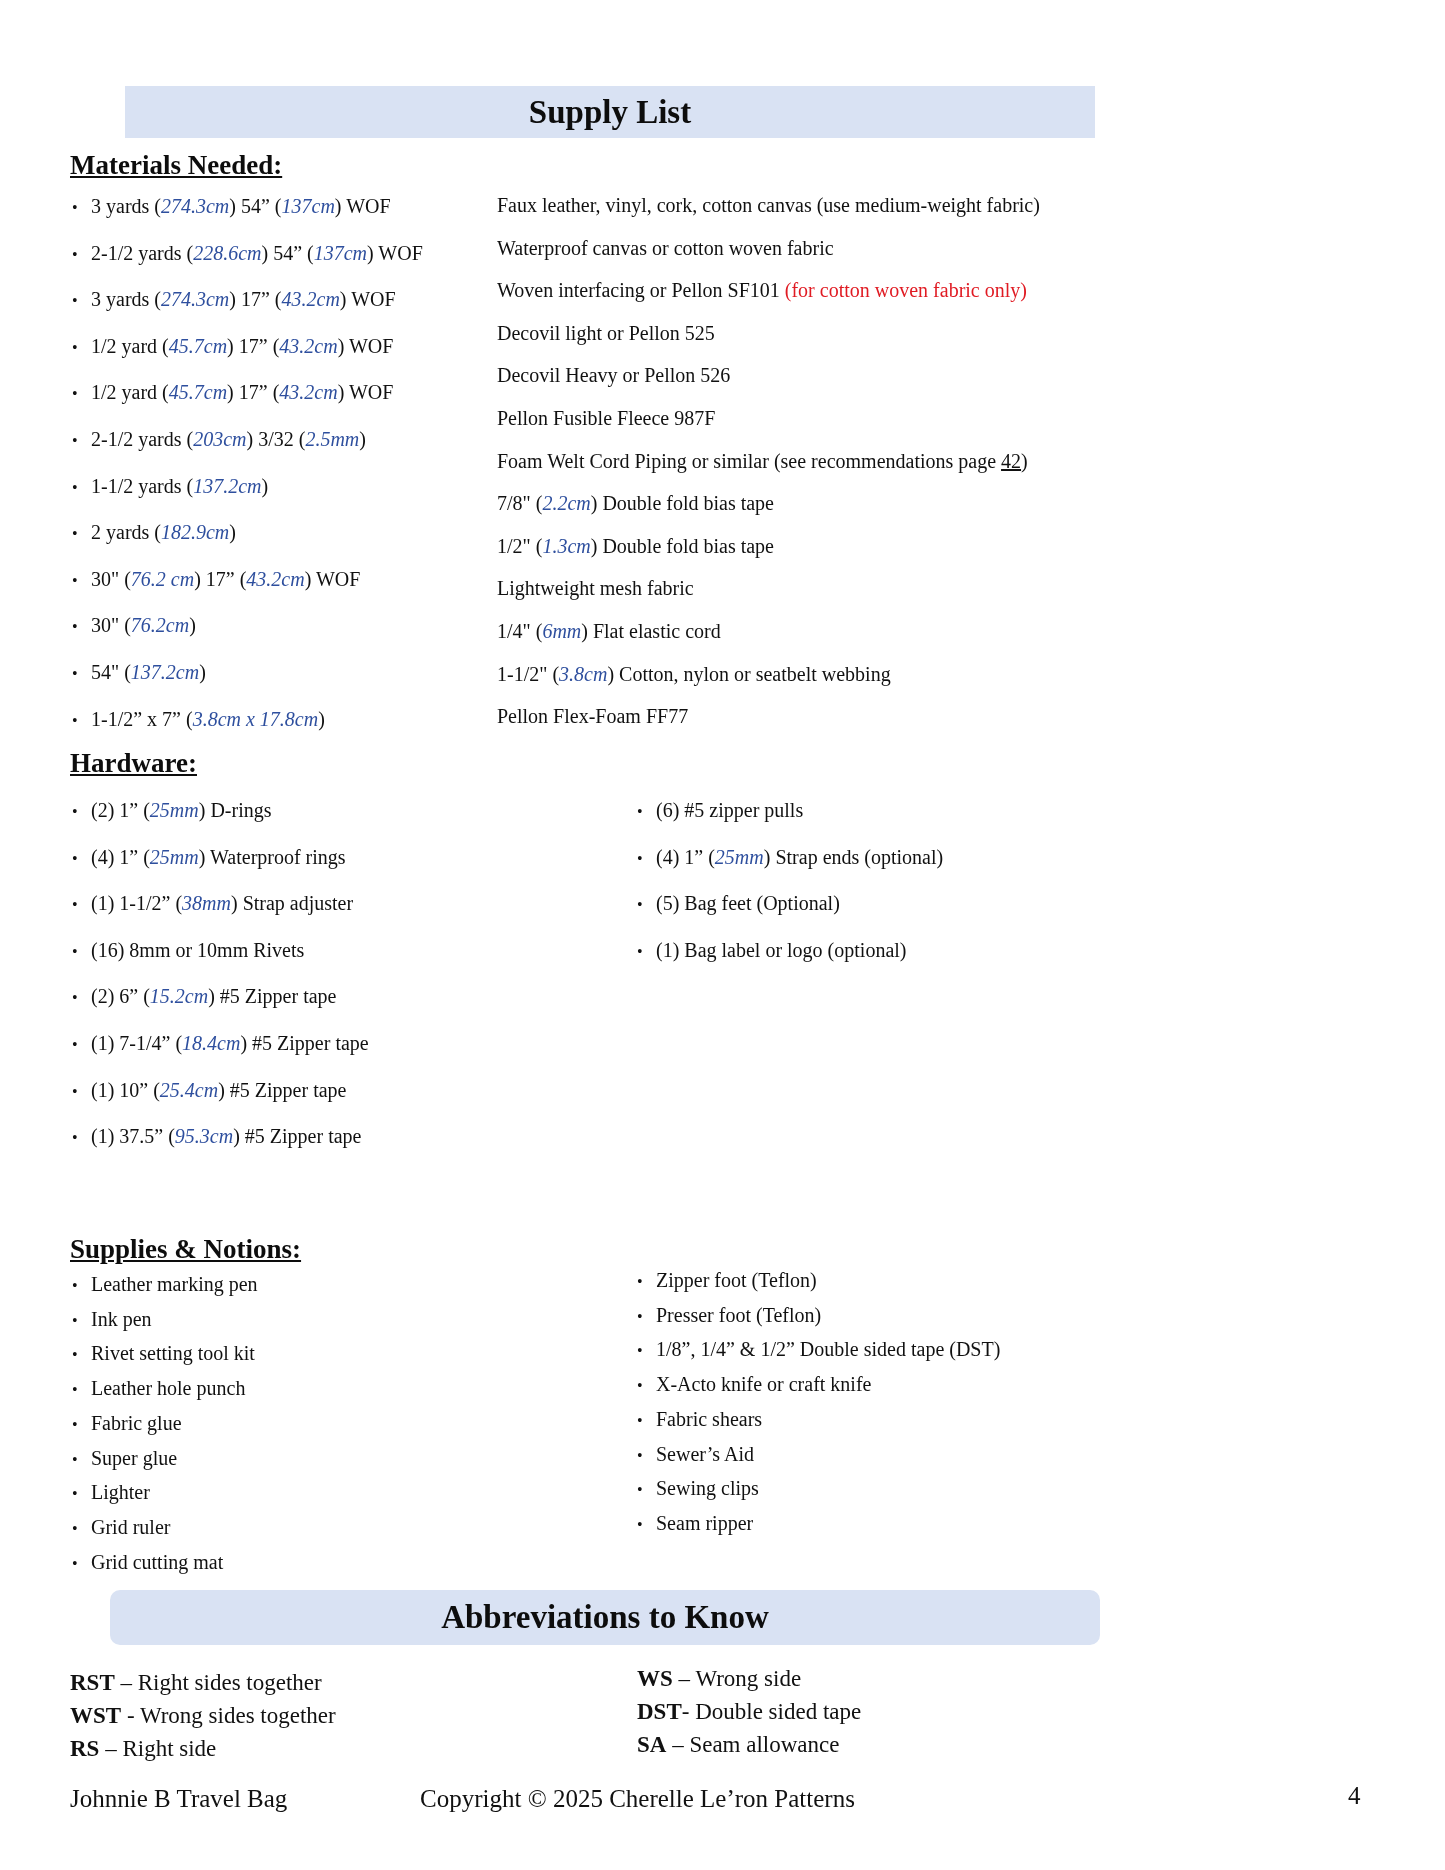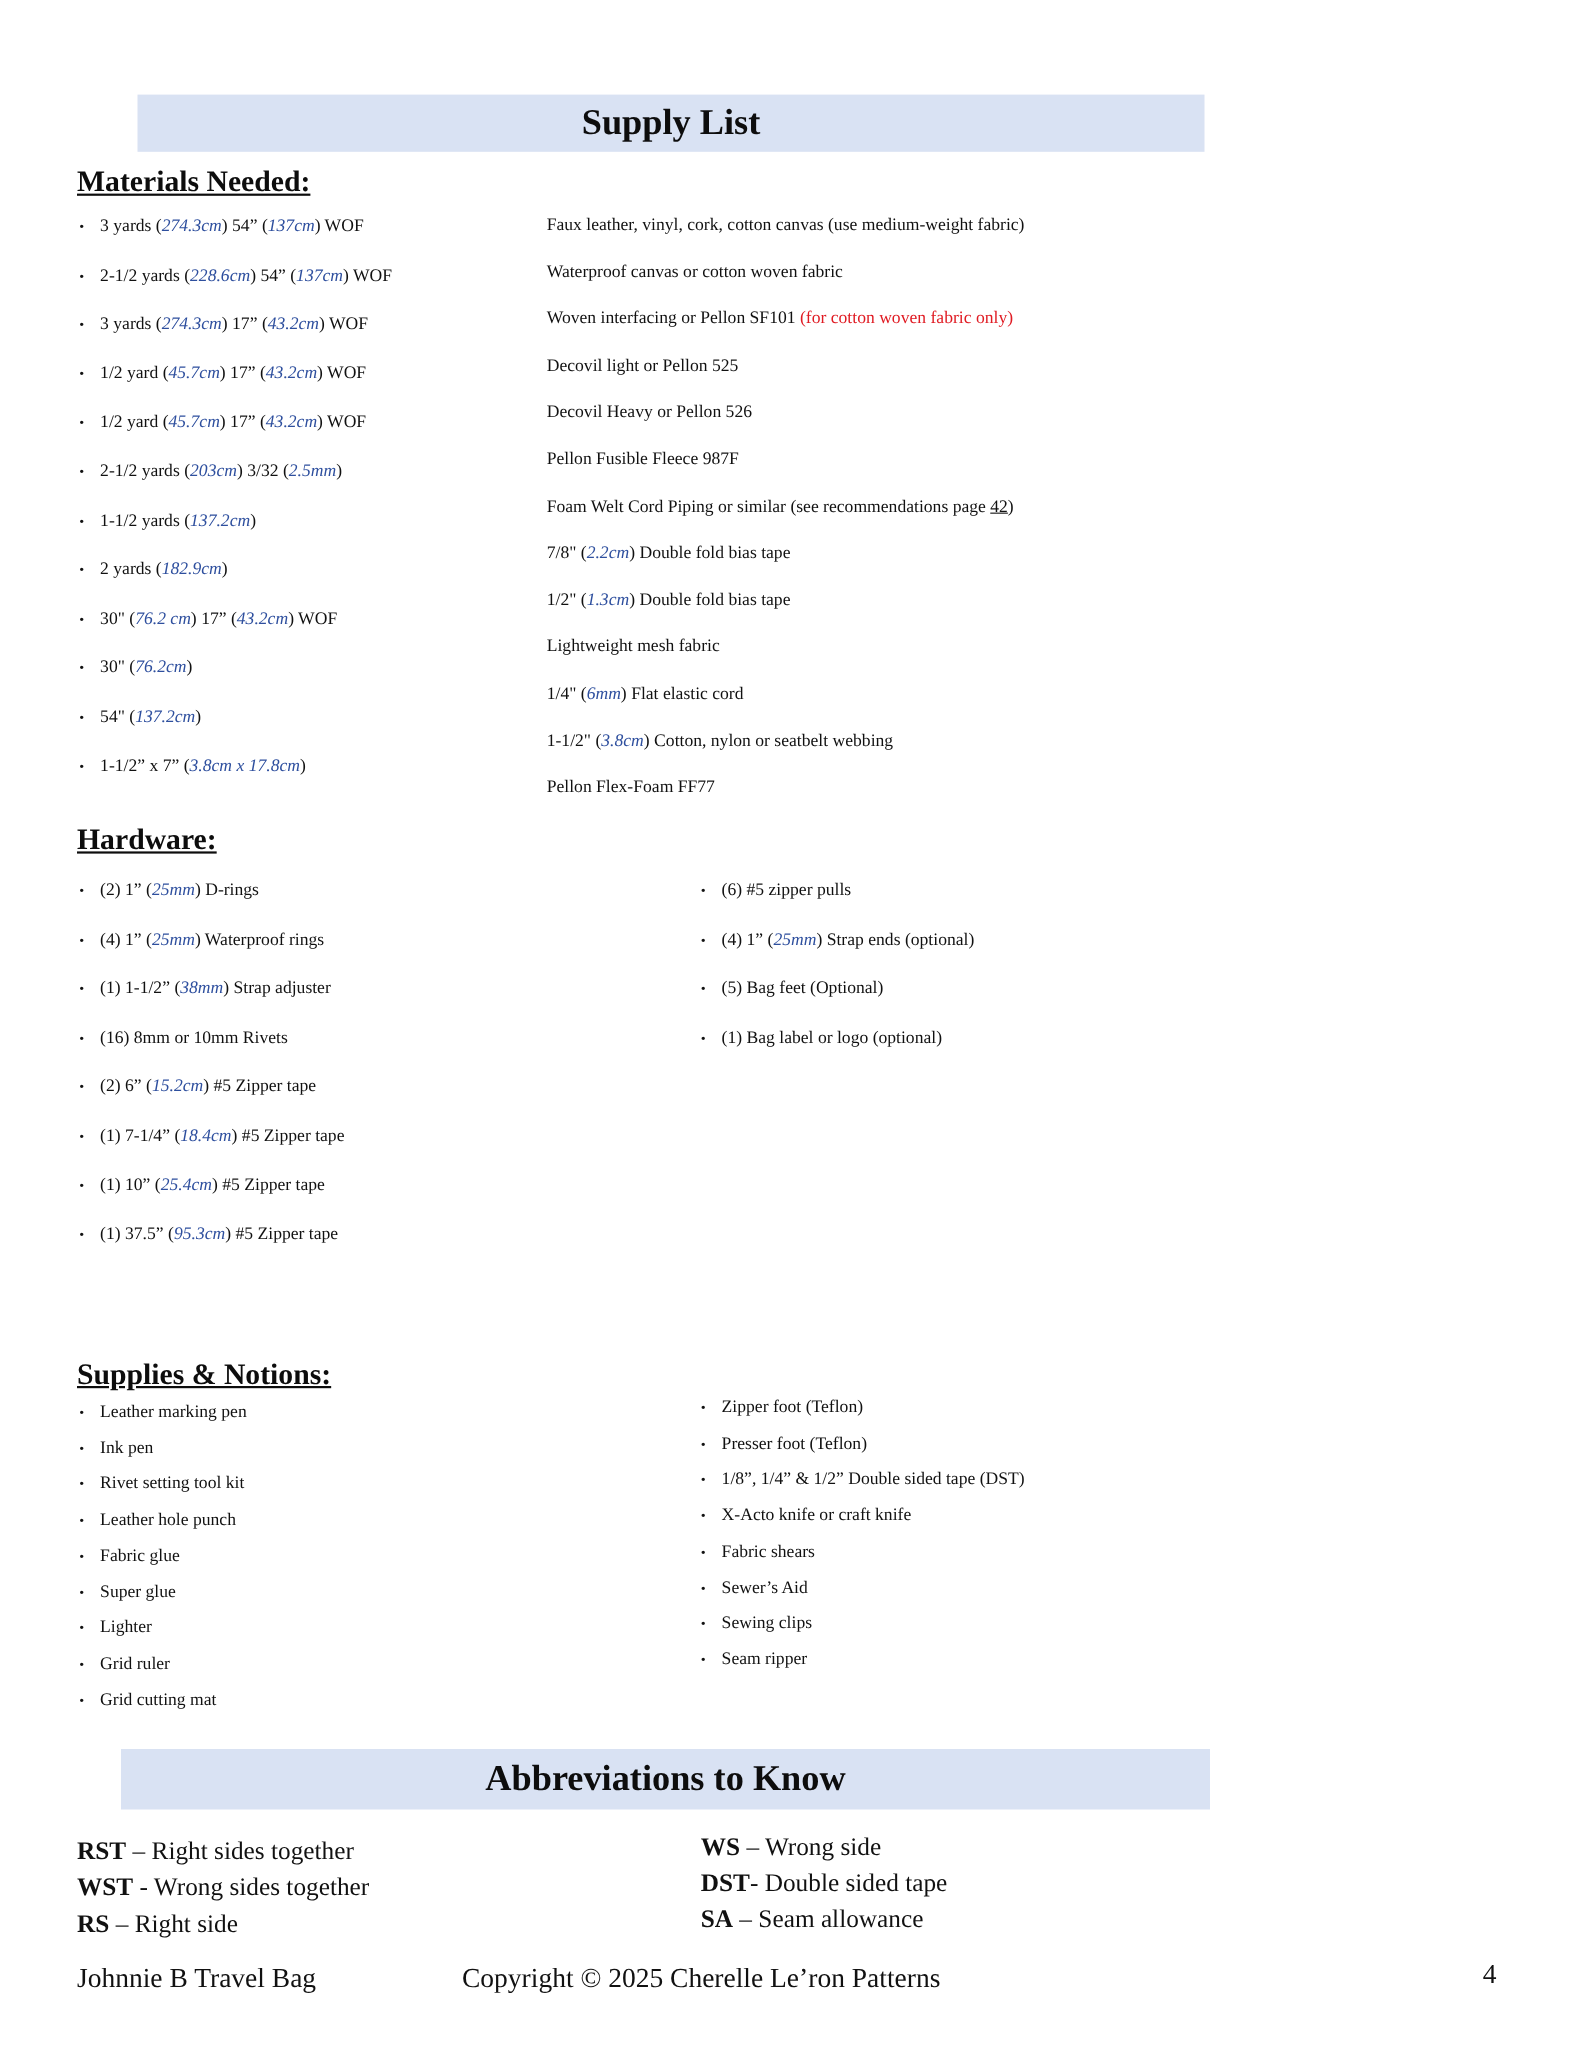--- a/index.html
+++ b/index.html
@@ -3,26 +3,26 @@
 <meta charset="utf-8">
 <style>
   html,body { margin:0; padding:0; background:#ffffff; }
   .page {
     position:relative; width:1445px; height:1870px; background:#ffffff;
     font-family:"Liberation Serif", serif; color:#111111; overflow:hidden;
   }
   .banner { position:absolute; display:flex; align-items:center; justify-content:center; background:var(--banner,#d9e2f3); }
   .banner h1 { margin:0; font-size:33px; font-weight:700; color:#0d0d0d; }
   .banner-supply { left:125px; top:86px; width:970px; height:52px; }
-  .banner-abbrev { left:110px; top:1590px; width:990px; height:55px; }
+  .banner-abbrev { left:110px; top:1590px; width:990px; height:55px;border-radius:10px; }
   h2 { position:absolute; margin:0; font-size:27px; font-weight:700; text-decoration:underline; color:#0d0d0d; }
   .h-materials { left:70px; top:150px; }
   .h-hardware  { left:70px; top:748px; }
   .h-supplies  { left:70px; top:1234px; }
-  .list { position:absolute; font-size:16px; }
+  .list { position:absolute; font-size:20px; }
   .line { white-space:nowrap; }
   .bulleted .line::before { content:"•"; display:inline-block; width:19px; font-size:0.8em; }
   .materials-left  { left:72px;  top:184px;  line-height:44.6px; }
   .materials-right { left:497px; top:184px;  line-height:42.6px; }
   .hardware-left   { left:72px;  top:788px;  line-height:44.6px; }
   .hardware-right  { left:637px; top:788px;  line-height:44.6px; }
   .supplies-left   { left:72px;  top:1268px; line-height:32.7px; }
   .supplies-right  { left:637px; top:1264px; line-height:32.7px; }
   .abbrev-left     { left:70px;  top:1666px; line-height:33px; font-size:23px; }
   .abbrev-right    { left:637px; top:1662px; line-height:33px; font-size:23px; }

